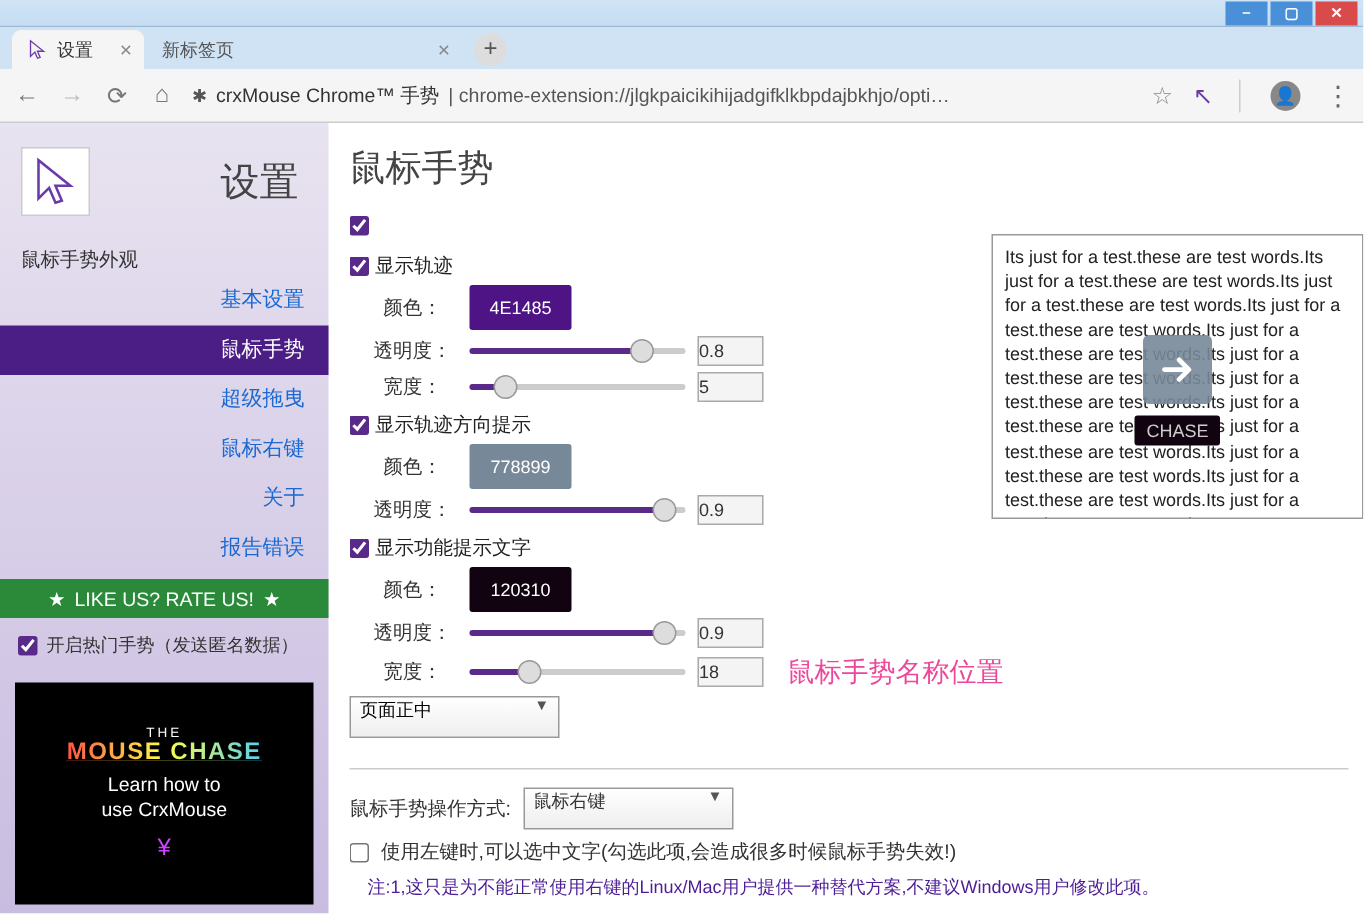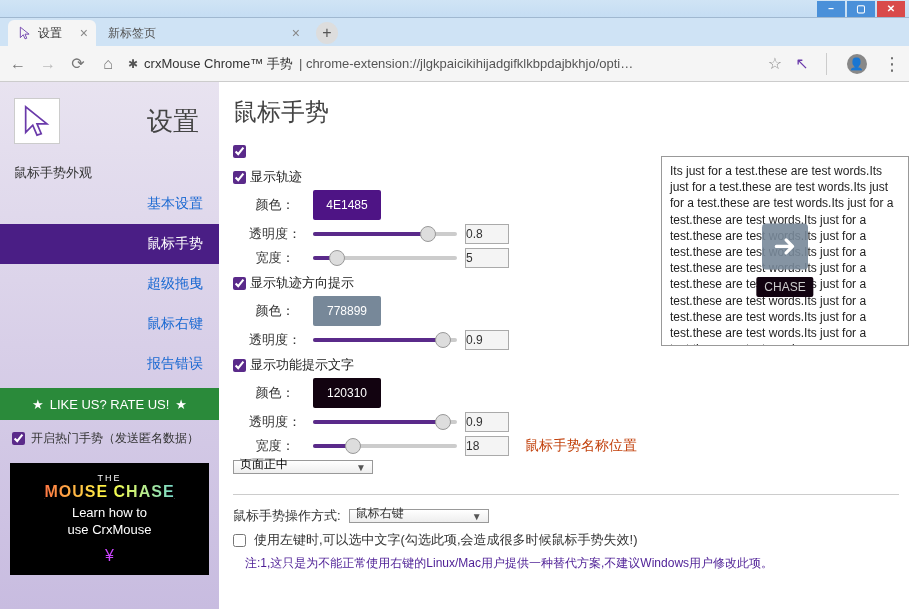--- a/index.html
+++ b/index.html
@@ -38,40 +38,40 @@
 .sidebar { width: 219px; background: linear-gradient(180deg, #e8e3f0 0%, #d8cfe8 50%, #c8bce0 100%); display: flex; flex-direction: column; position: relative; }
 .sb-header { display: flex; align-items: center; padding: 16px 14px 14px; gap: 10px; }
 .sb-logo { width: 46px; height: 46px; background: #fff; border: 1px solid #ccc; display: flex; align-items: center; justify-content: center; }
 .sb-title { flex: 1; text-align: right; font-size: 26px; color: #444; padding-right: 6px; }
 .sb-section { font-size: 13px; color: #333; padding: 6px 0 2px 14px; }
 .sb-item { height: 40px; display: flex; align-items: center; justify-content: flex-end; padding-right: 16px; font-size: 14px; color: #1a69d2; cursor: pointer; }
 .sb-item.active { background: #4a1e85; color: #fff; }
 .sb-rate { height: 32px; background: #2a8a3a; color: #fff; font-size: 13px; display: flex; align-items: center; justify-content: center; gap: 6px; margin-top: 4px; }
 .sb-rate .star2 { color: #fff; }
 .sb-toggle { padding: 10px 12px; font-size: 12px; color: #333; display: flex; align-items: center; gap: 6px; }
-.sb-promo { margin: 6px 10px; background: #000; padding: 10px; text-align: center; font-family: "Courier New", monospace; text-decoration: underline; }
+.sb-promo { margin: 6px 10px; background: #000; padding: 28px; text-align: center; font-family: "Courier New", monospace; text-decoration: underline; }
 .sb-promo .t1 { font-size: 9px; letter-spacing: 2px; color: #fff; }
 .sb-promo .t2 { font-size: 16px; font-weight: bold; background: linear-gradient(90deg,#f44,#ff4,#4cf); -webkit-background-clip: text; color: transparent; letter-spacing: 1px; }
 .sb-promo .t3 { font-size: 13px; color: #fff; margin-top: 4px; line-height: 1.3; }
 .sb-promo .pix { margin-top: 8px; font-size: 16px; color: #c4f; }
 
 
 .content { flex: 1; padding: 14px 10px 10px 14px; overflow: hidden; position: relative; }
 .page-title { font-size: 24px; color: #444; margin-bottom: 16px; }
 .section-chk { display: flex; align-items: center; gap: 4px; font-size: 13px; color: #222; margin: 6px 0 4px; }
 .row { display: flex; align-items: center; gap: 8px; margin: 4px 0 4px 12px; font-size: 13px; color: #333; }
 .row .lbl { width: 60px; text-align: center; }
 .swatch { width: 68px; height: 30px; border-radius: 2px; color: #fff; font-size: 12px; display: flex; align-items: center; justify-content: center; }
 .slider-wrap { width: 144px; height: 18px; position: relative; display: flex; align-items: center; }
 .slider-track { height: 4px; width: 100%; background: #ccc; border-radius: 2px; position: relative; }
 .slider-fill { position: absolute; left: 0; top: 0; height: 4px; background: #5a2a8a; border-radius: 2px; }
 .slider-thumb { position: absolute; width: 16px; height: 16px; border-radius: 50%; background: #ddd; border: 1px solid #999; top: 50%; transform: translate(-50%, -50%); }
 .valbox { width: 44px; height: 20px; border: 1px solid #aaa; background: #f4f4f4; font-size: 12px; text-align: left; line-height: 18px; }
-.inline-lbl { font-size: 14px; color: #c2410c; margin-left: 8px; }
-.dropdown { width: 140px; height: 14px; border: 1px solid #999; background: linear-gradient(#fff,#eee); font-size: 12px; padding: 0 6px; display: flex; align-items: flex-end; justify-content: space-between; margin: 4px 0 4px 0; }
+.inline-lbl { font-size: 18px; color: #ec4899; margin-left: 8px; }
+.dropdown { width: 140px; height: 28px; border: 1px solid #999; background: linear-gradient(#fff,#eee); font-size: 12px; padding: 0 6px; display: flex; align-items: flex-start; justify-content: space-between; margin: 4px 0 4px 0; }
 .dd-arrow { font-size: 10px; color: #555; }
 .hr { border: none; border-top: 1px solid #ccc; margin: 20px 0 12px; }
 .bottom-row { display: flex; align-items: center; gap: 8px; font-size: 13px; color: #333; margin: 6px 0; }
 .bottom-row .dropdown { margin: 0; }
 .note { font-size: 12px; color: #4c1d95; margin: 4px 0 2px 12px; }
 input[type=checkbox] { accent-color: #5a2a8a; }
 
 
 .preview { position: absolute; right: 0; top: 74px; width: 248px; height: 190px; border: 1px solid #999; padding: 6px 8px; font-size: 12px; color: #222; line-height: 1.35; overflow: hidden; }
 .preview .arrow { position: absolute; left: 50%; top: 50%; transform: translate(-50%,-60%); width: 46px; height: 46px; background: rgba(120,136,153,0.9); border-radius: 4px; display: flex; align-items: center; justify-content: center; }
@@ -127,20 +127,21 @@
             <path d="M4 2 L4 20 L9 15 L12 22 L15 21 L12 14 L19 14 Z" fill="none" stroke="#6a3aaa" stroke-width="1.2"></path>
           </svg>
         </div>
       <div class="sb-title">设置</div>
     </div>
     <div class="sb-section">鼠标手势外观</div>
     <div class="sb-item">基本设置</div>
     <div class="sb-item active">鼠标手势</div>
     <div class="sb-item">超级拖曳</div>
     <div class="sb-item">鼠标右键</div>
+    <div class="sb-item">关于</div>
     <div class="sb-item">报告错误</div>
     <div class="sb-rate">
       <span class="star2">★</span>
       <span>LIKE US? RATE US!</span>
       <span class="star2">★</span>
     </div>
     <label class="sb-toggle">
       <input type="checkbox" checked="" style="">
       <span>开启热门手势（发送匿名数据）</span>
     </label>

